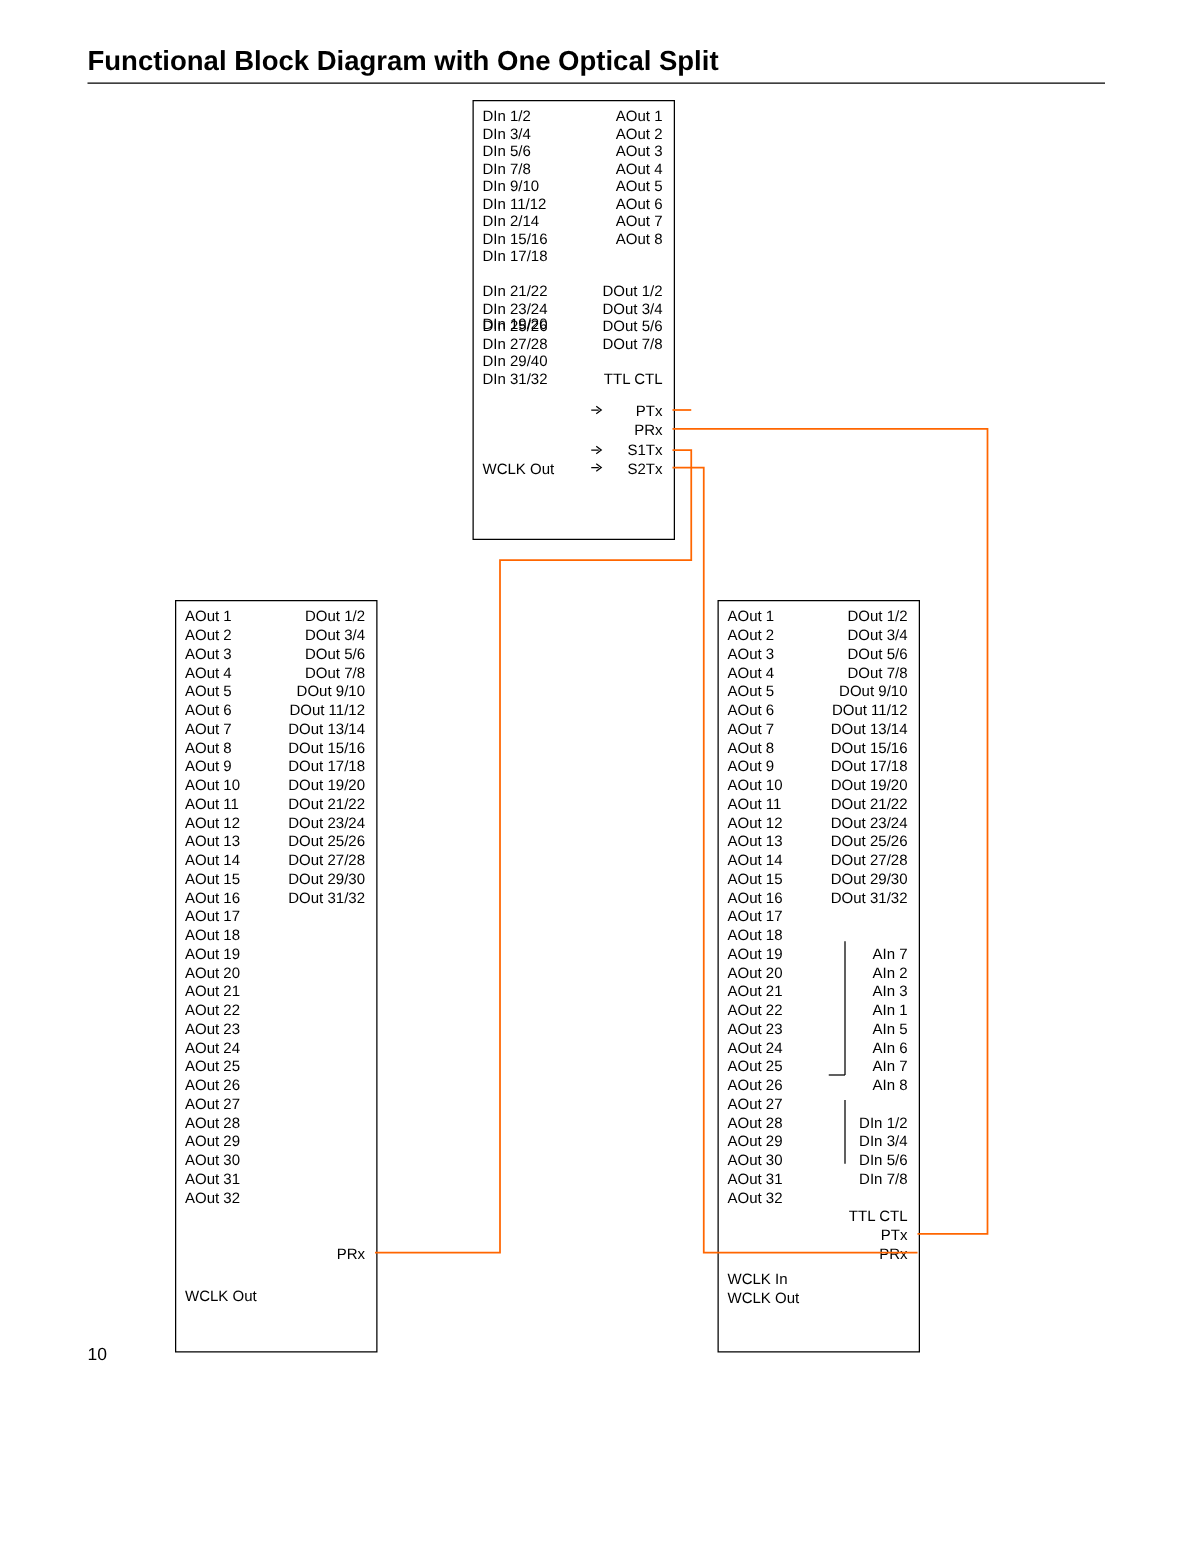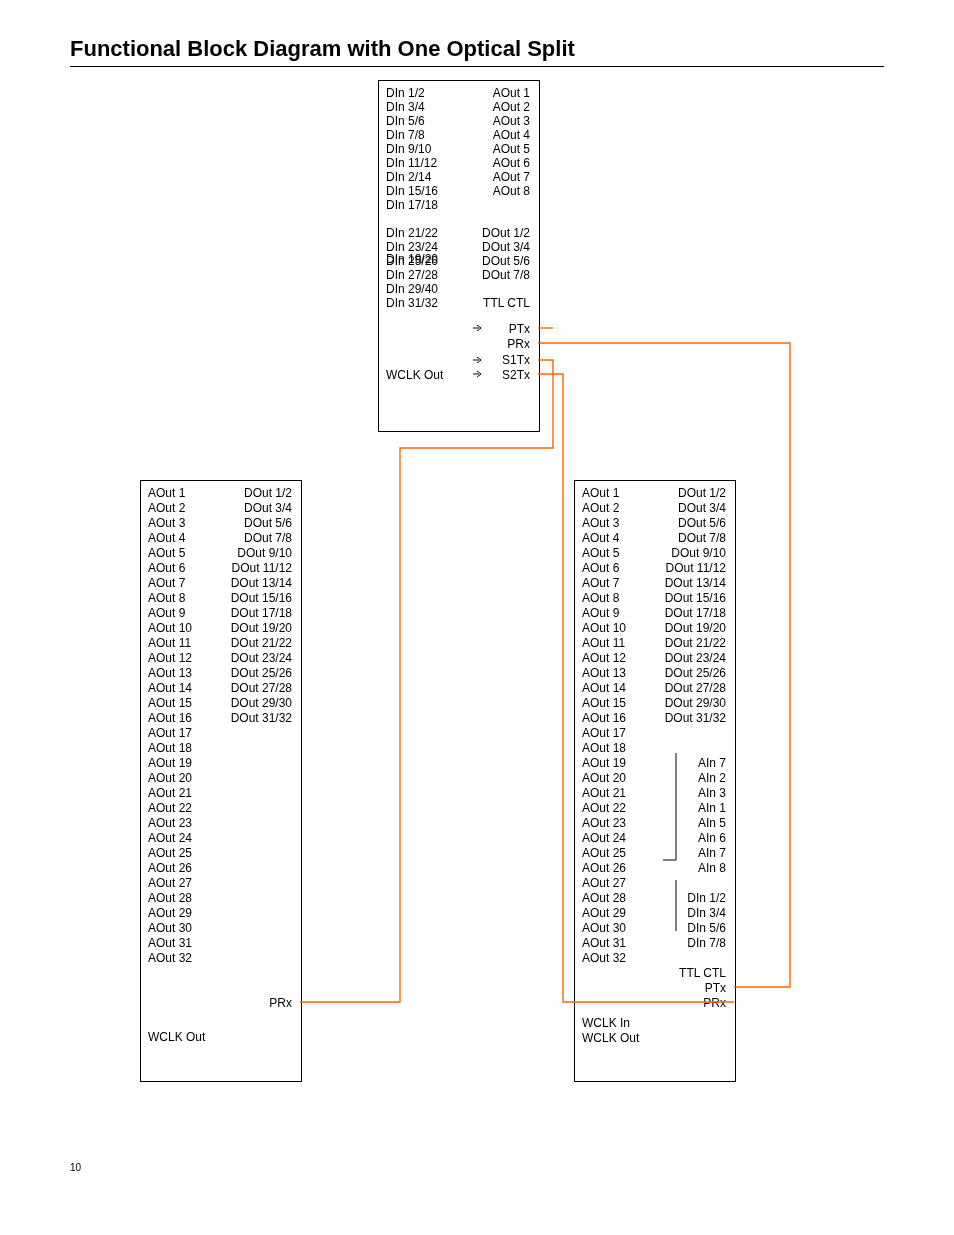--- a/index.html
+++ b/index.html
@@ -1,19 +1,19 @@
 <!DOCTYPE html>
 <html><head>
 <meta charset="utf-8">
 <style>
   html,body{margin:0;padding:0;background:#fff;font-family:Arial,Helvetica,sans-serif;color:#000}
   .page{width:954px;height:1235px;position:relative}
   .title{position:absolute;left:70px;top:36px;font-size:22px;font-weight:bold}
   .hr{position:absolute;left:70px;top:66px;width:814px;height:1px;background:#000}
-  .pagenum{position:absolute;left:70px;top:1162px;font-size:10px}
+  .pagenum{position:absolute;left:70px;top:1075px;font-size:14px}
   .block{position:absolute;border:1px solid #000;background:#fff}
   .lbl{position:absolute;font-size:12px;white-space:nowrap}
   
   svg.wires{position:absolute;left:0;top:0;width:954px;height:1235px;pointer-events:none}
 </style>
 </head>
 <body>
 
 <div class="page">
 

